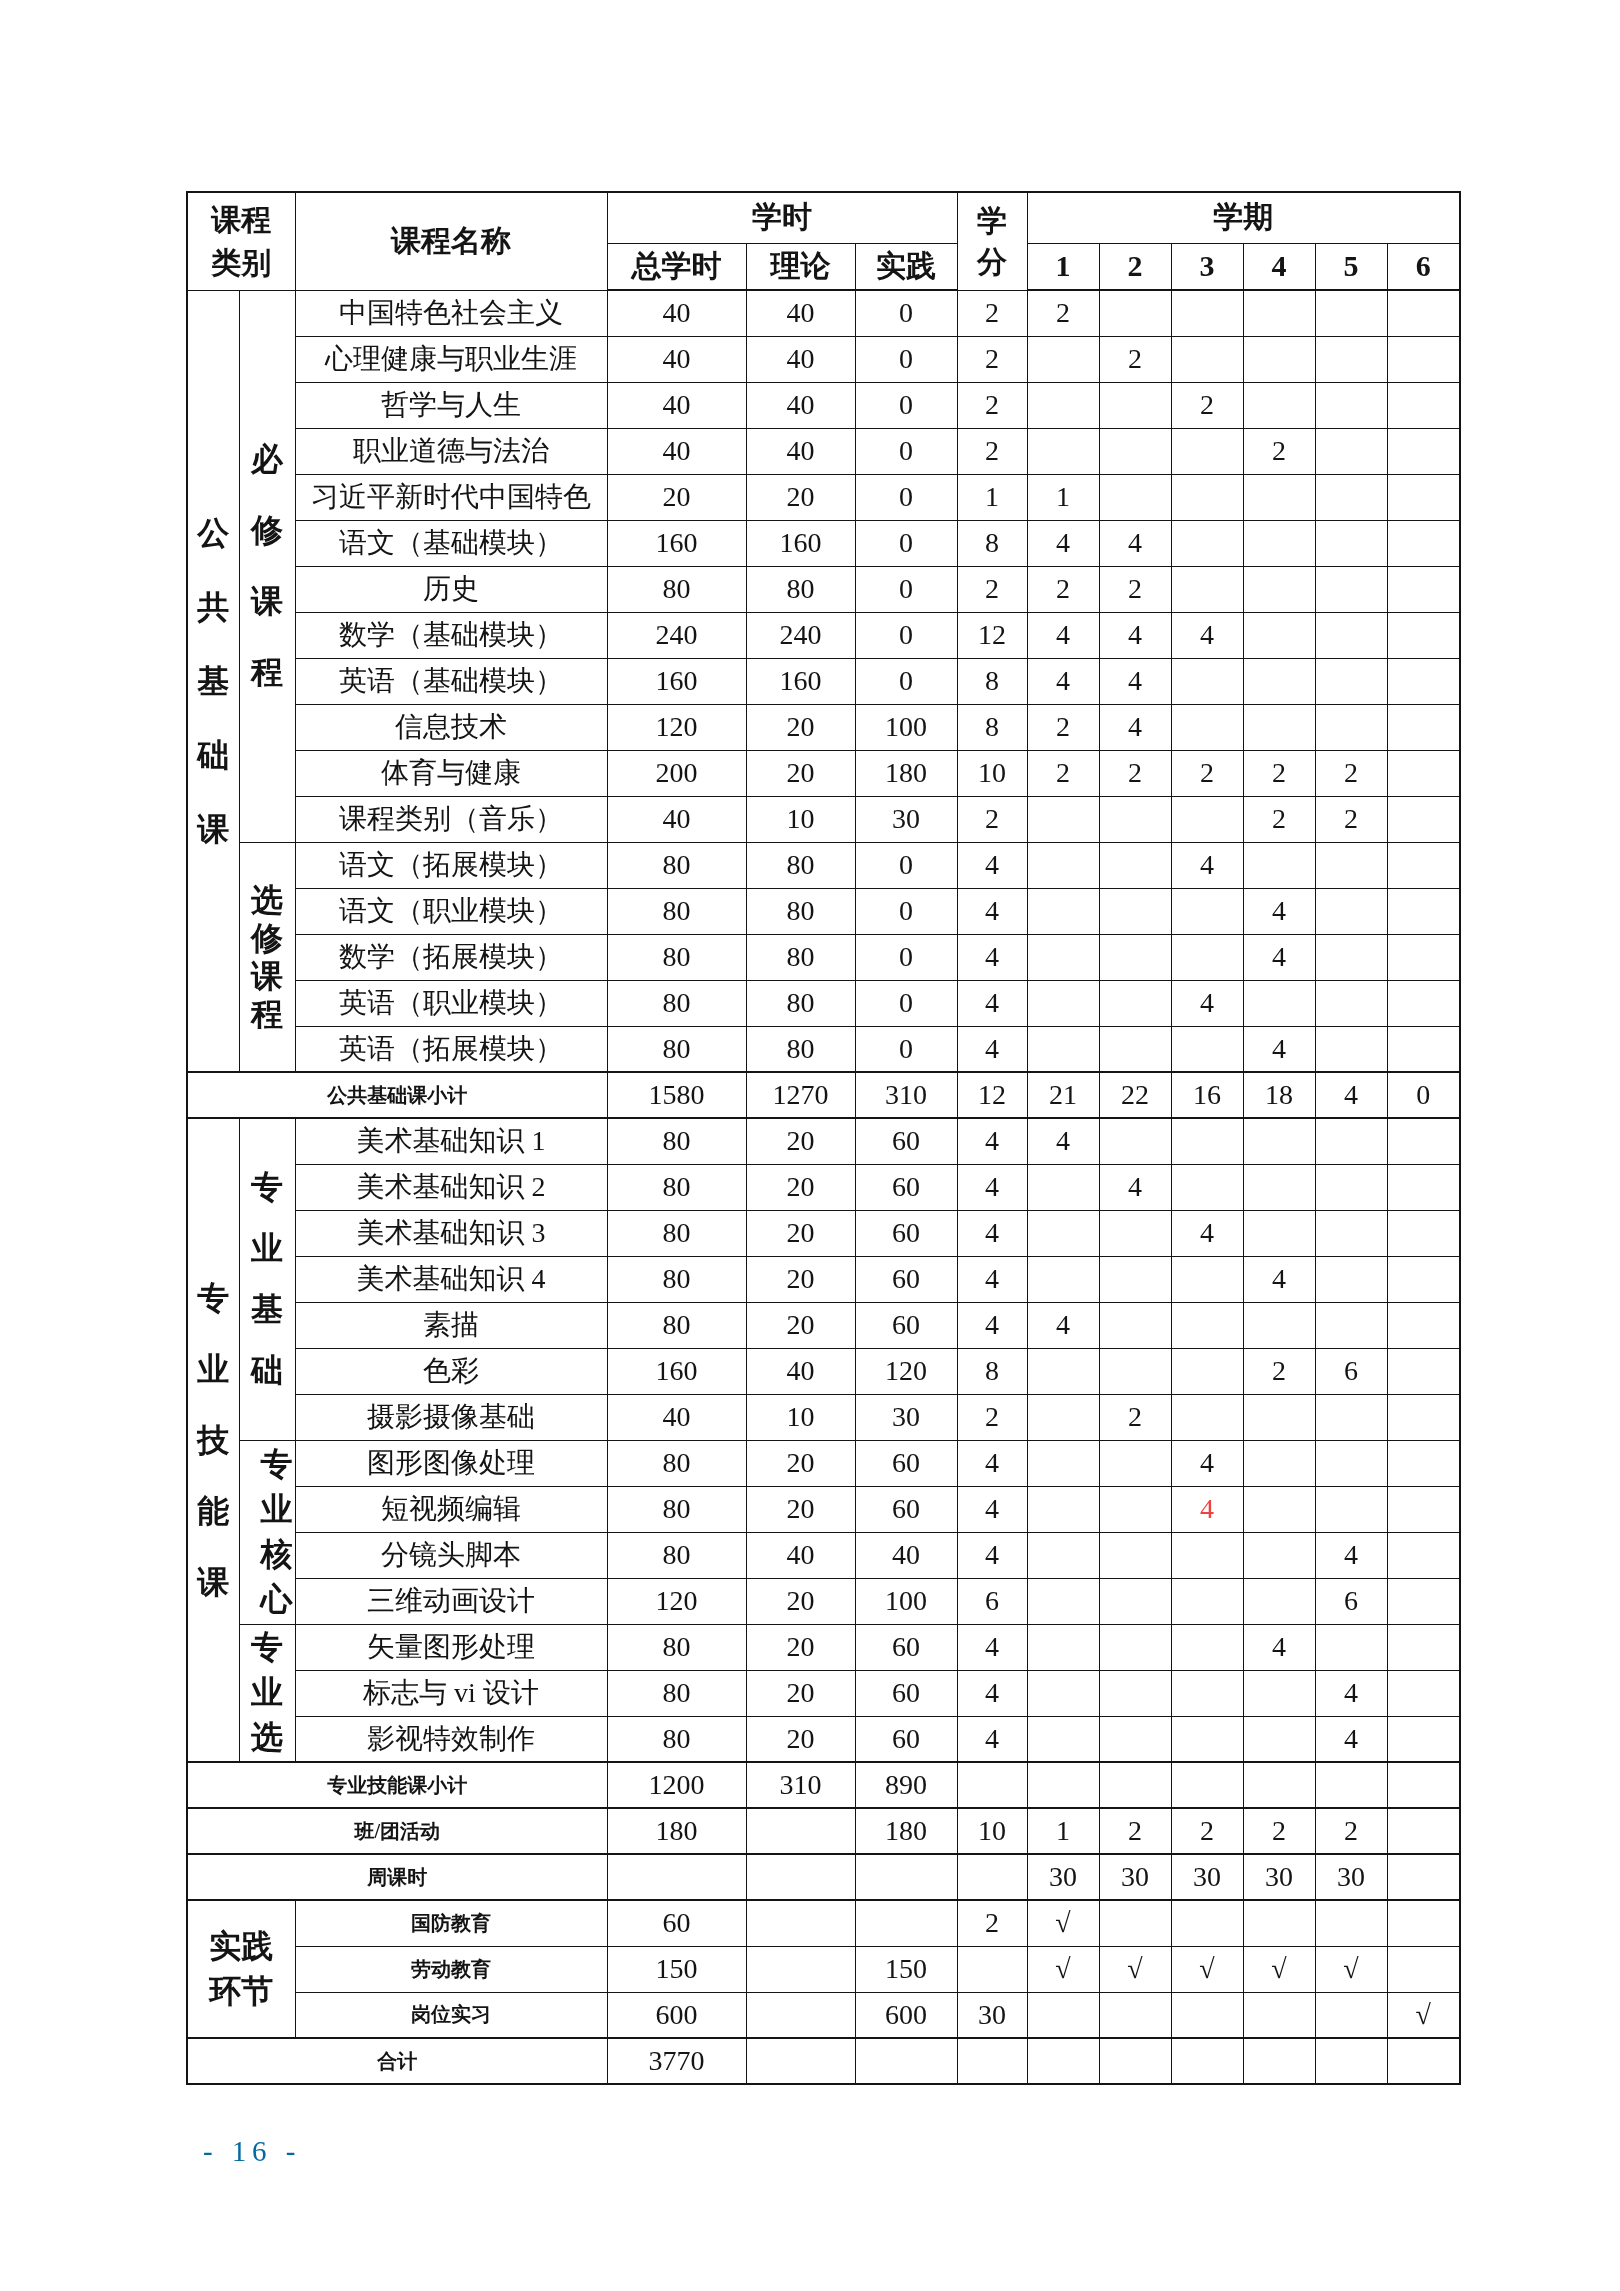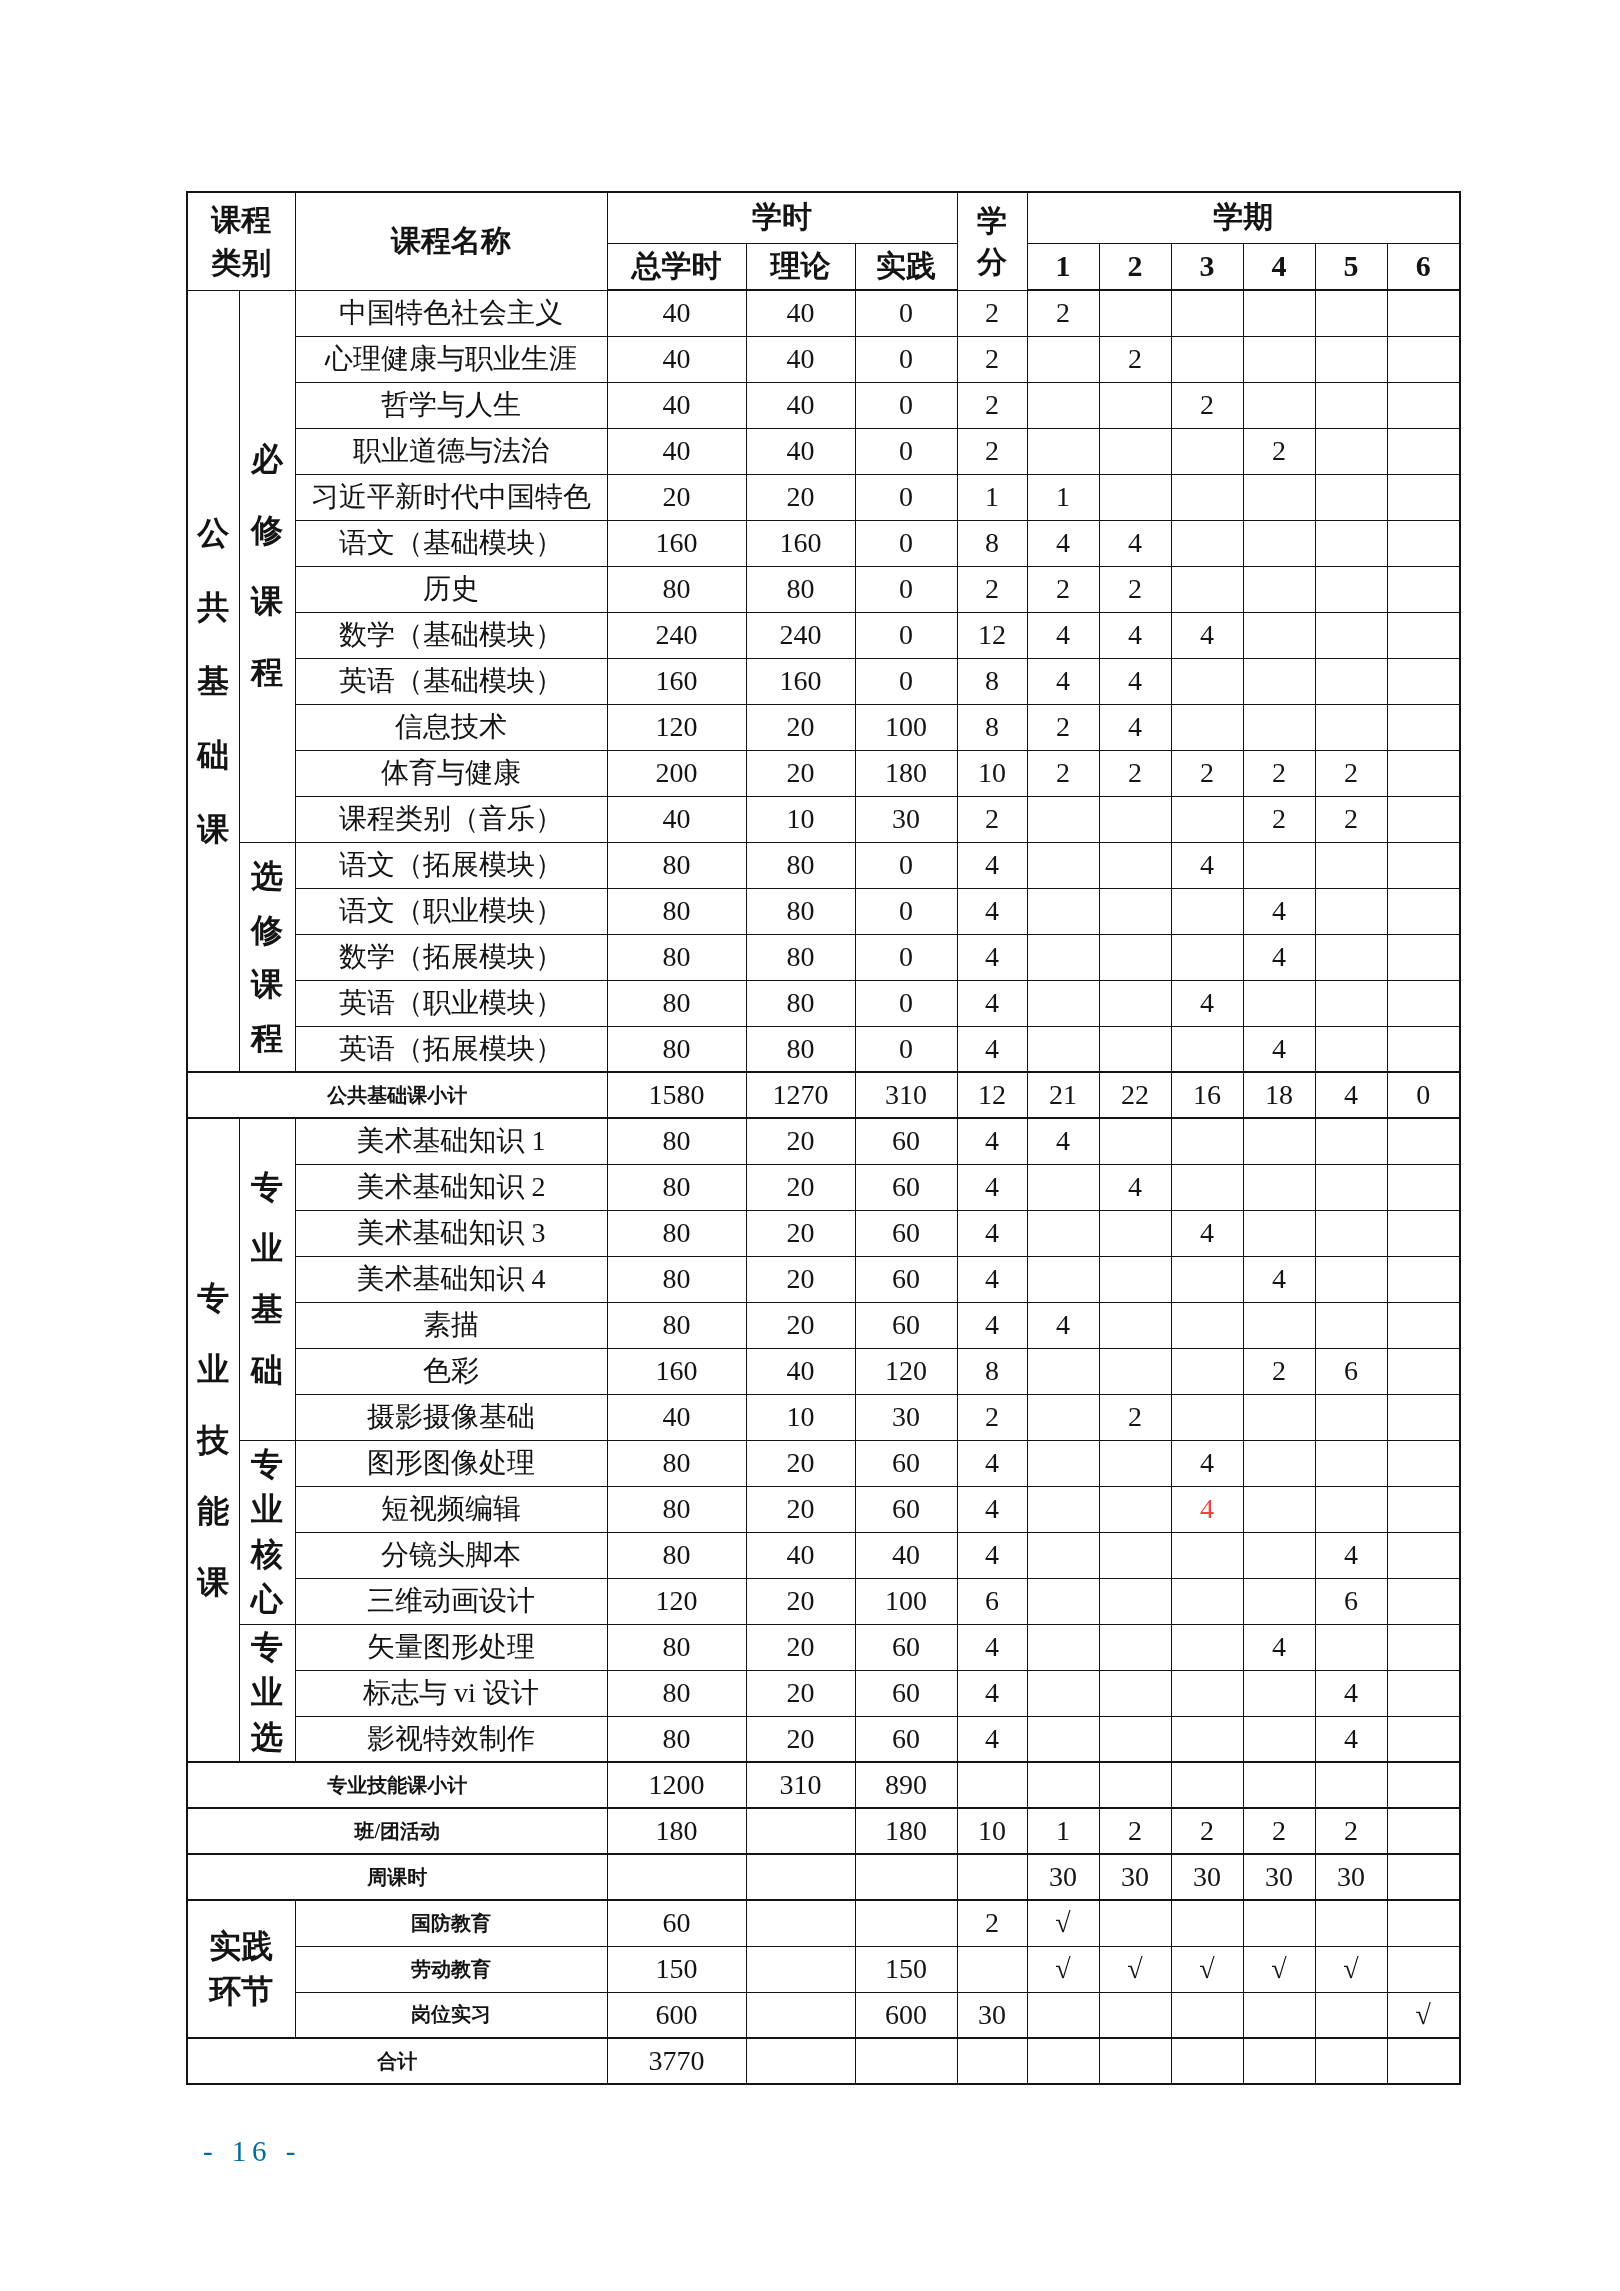--- a/index.html
+++ b/index.html
@@ -38,24 +38,24 @@
   .w2{width:65px;margin:0 auto;word-break:break-all;line-height:43px;}
   .w1{width:32px;margin:0 auto;word-break:break-all;line-height:41px;}
   td.cat{
     font-weight:bold;font-size:32px;
     word-break:break-all;
     padding:0 2px;
     margin-left:24px;
   }
   td.cat[rowspan="17"]{line-height:74px;}
   td.cat[rowspan="12"]{line-height:71px;}
-  td.cat[rowspan="5"]{line-height:54px;}
+  td.cat[rowspan="5"]{line-height:38px;}
   td.cat[rowspan="14"]{line-height:71px;}
   td.cat[rowspan="7"]{line-height:61px;}
-  td.cat[rowspan="4"]{line-height:45px;}
+  td.cat[rowspan="4"]{line-height:45px;text-align:right;}
   td.cat[rowspan="3"]{line-height:45px;}
   td.prac{
     font-weight:bold;font-size:32px;
     word-break:break-all;
     padding:0 19.6px;
     line-height:45px;
   }
   .page-num{
     position:absolute;
     left:203px;top:2135px;width:127px;

